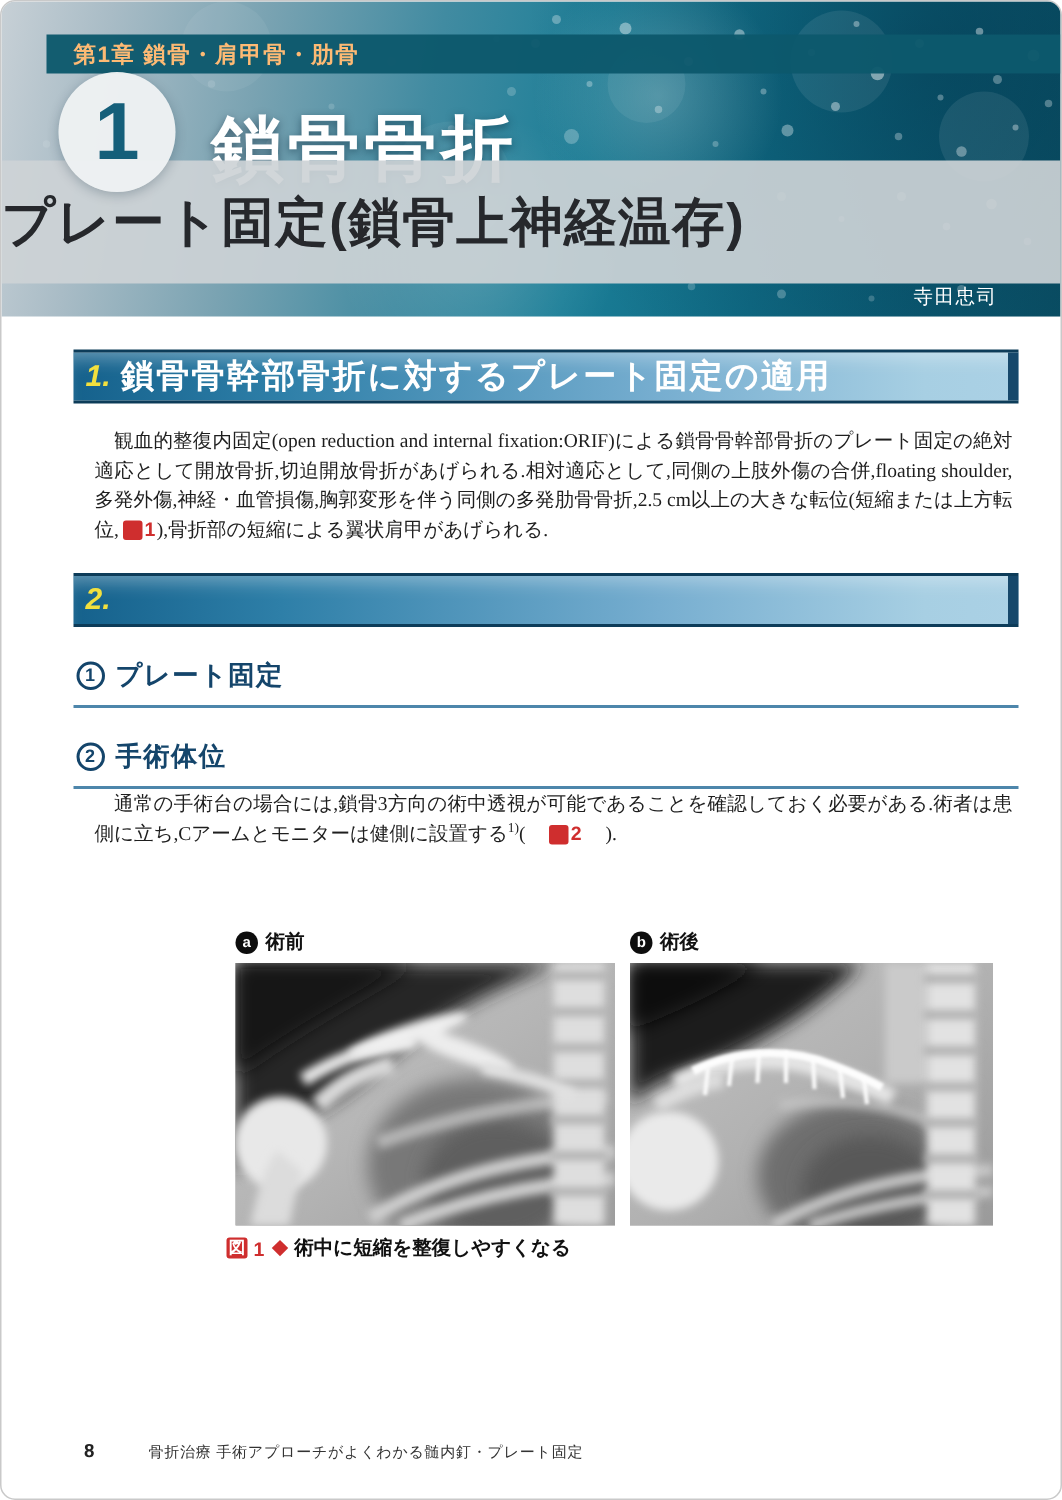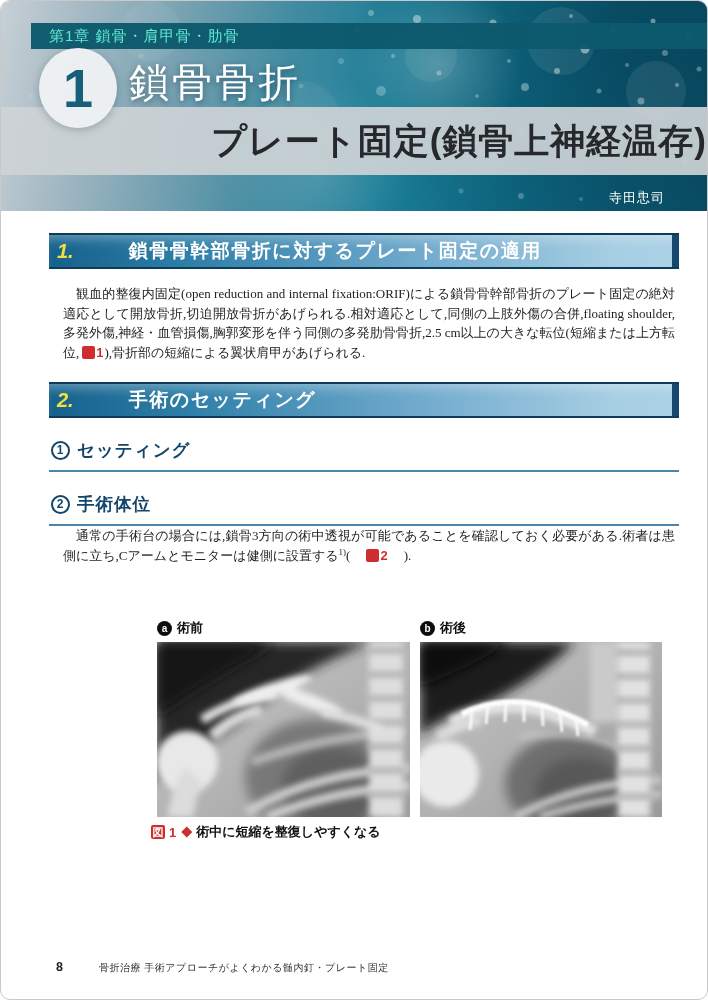--- a/index.html
+++ b/index.html
@@ -15,50 +15,50 @@
       radial-gradient(circle at 62% 30%, rgba(255,255,255,.22), rgba(255,255,255,0) 18%),
       radial-gradient(circle at 45% 80%, rgba(255,255,255,.15), rgba(255,255,255,0) 22%),
       radial-gradient(circle at 88% 15%, rgba(0,42,62,.38), rgba(0,42,62,0) 42%),
       linear-gradient(100deg,#c7d0d6 0%,#a9bcc6 10%,#7aa3b2 24%,#418ba1 40%,#1b7e97 55%,#0f6a84 72%,#0b5972 88%,#0a5066 100%);
   }
   .bokeh{position:absolute;inset:0;}
   .chapter-bar{
     position:absolute;left:30px;right:0;top:22px;height:26px;
     background:rgba(13,88,108,.96);display:flex;align-items:center;padding-left:18px;
   }
-  .chapter-bar span{color:#5eead4;font-weight:normal;font-size:15px;letter-spacing:1px;}
+  .chapter-bar span{color:#fdba74;font-weight:bold;font-size:15px;letter-spacing:1px;}
   .num-circle{
     position:absolute;left:38px;top:47px;width:78px;height:80px;border-radius:50%;
     background:rgba(238,241,243,.96);display:flex;align-items:center;justify-content:center;
     box-shadow:0 2px 8px rgba(0,30,50,.25);z-index:3;
   }
   .num-circle span{color:#155f7a;font-size:54px;font-weight:bold;line-height:1;}
   .hero-title{
-    position:absolute;left:128px;top:54px;margin:0;color:#fff;font-size:40px;font-weight:normal;
+    position:absolute;left:128px;top:54px;margin:12px;color:#fff;font-size:48px;font-weight:bold;
     letter-spacing:3px;text-shadow:0 2px 6px rgba(0,30,50,.5);z-index:2;
   }
   .subtitle-band{
-    position:absolute;left:0;right:0;top:106px;height:68px;background:rgba(205,210,214,.92);
-    display:flex;align-items:center;justify-content:flex-end;z-index:2;
+    position:absolute;left:0;right:0;top:106px;height:82px;background:rgba(205,210,214,.92);
+    display:flex;align-items:center;justify-content:flex-start;z-index:2;
   }
   .subtitle-band h2{margin:0;font-size:35px;font-weight:bold;color:#26282c;letter-spacing:1px;}
   .author{position:absolute;right:42px;top:188px;color:#fff;font-size:13px;z-index:2;letter-spacing:1px;margin-left:35px;}
   
   .content{margin:0 28px 0 48px;}
   .sec-bar{
     position:relative;height:32px;border-top:2px solid #0d3c59;border-bottom:2px solid #0d3c59;
     background:linear-gradient(to right,#15618c 0%,#2e7fa8 22%,#77aed0 62%,#a7cfe3 90%,#abd1e5 100%);
     box-shadow:inset 0 10px 12px -6px rgba(255,255,255,.35);
     display:flex;align-items:center;padding-left:8px;
   }
   .sec-bar::after{content:'';position:absolute;right:0;top:0;bottom:0;width:7px;background:#16486b;}
   #sec1-bar{margin-top:22px;}
   #sec2-bar{margin-top:20px;}
   .sec-num{color:#f2e03e;font-weight:bold;font-size:20px;margin-right:7px;font-style:italic;}
-  .sec-title{color:#fff;font-weight:bold;font-size:19px;letter-spacing:1.5px;margin-left:48px;}
+  .sec-title{color:#fff;font-weight:bold;font-size:22px;letter-spacing:1.5px;}
   .body{
     font-family:"Liberation Serif",serif;font-size:13px;line-height:19.5px;color:#1e1e1e;
     text-align:justify;margin:15px 4px 0 14px;text-indent:1em;
   }
   .subhead{
     display:flex;align-items:center;gap:7px;margin-top:20px;padding:0 0 8px 2px;
     border-bottom:2px solid #4d86ab;color:#14456b;font-weight:bold;font-size:17.5px;letter-spacing:1px;
   }
   .circ-num{
     box-sizing:border-box;width:19px;height:19px;border:2px solid #14456b;border-radius:50%;
@@ -168,26 +168,25 @@
   <main class="content">
 
     <div class="sec-bar" id="sec1-bar">
       <span class="sec-num">1.</span>
       <span class="sec-title">鎖骨骨幹部骨折に対するプレート固定の適用</span>
     </div>
     <p class="body"><span>観血的整復内固定(open reduction and internal fixation:ORIF)による鎖骨骨幹部骨折のプレート固定の絶対適応として開放骨折,切迫開放骨折があげられる.相対適応として,同側の上肢外傷の合併,floating shoulder,多発外傷,神経・血管損傷,胸郭変形を伴う同側の多発肋骨骨折,2.5 cm以上の大きな転位(短縮または上方転位,</span><span class="figref"><span class="figbadge">図</span><span class="fignum">1</span></span><span>),骨折部の短縮による翼状肩甲があげられる.</span></p>
 
     <div class="sec-bar" id="sec2-bar">
       <span class="sec-num">2.</span>
-      <span class="sec-title">手術のセッティング</span>
     </div>
 
     <div class="subhead">
       <span class="circ-num">1</span>
-      <span>セッティング</span>
+      <span>プレート固定</span>
     </div>
 
     <div class="subhead">
       <span class="circ-num">2</span>
       <span>手術体位</span>
     </div>
     <p class="body" style="margin-top:0;"><span>通常の手術台の場合には,鎖骨3方向の術中透視が可能であることを確認しておく必要がある.術者は患側に立ち,Cアームとモニターは健側に設置する</span><sup class="refmark">1)</sup><span>(</span><span class="figref" style="margin:16px;"><span class="figbadge">図</span><span class="fignum">2</span></span><span>).</span></p>
 
     <figure class="xray-figure" style="margin-left:0;margin-right:0;">
       <div class="panes">

